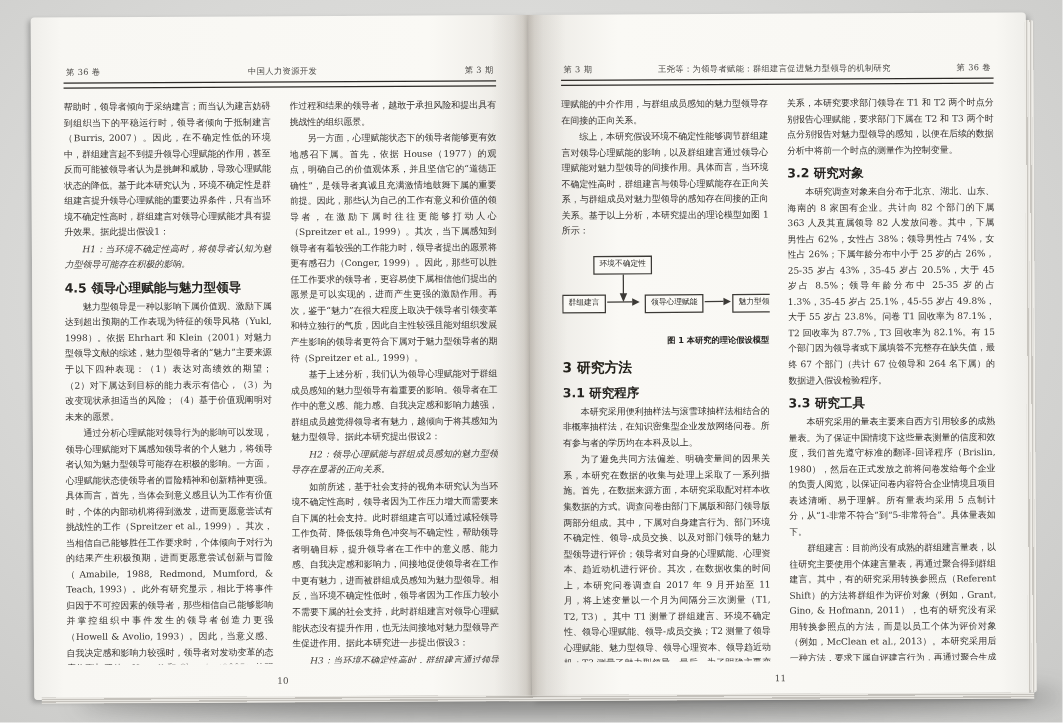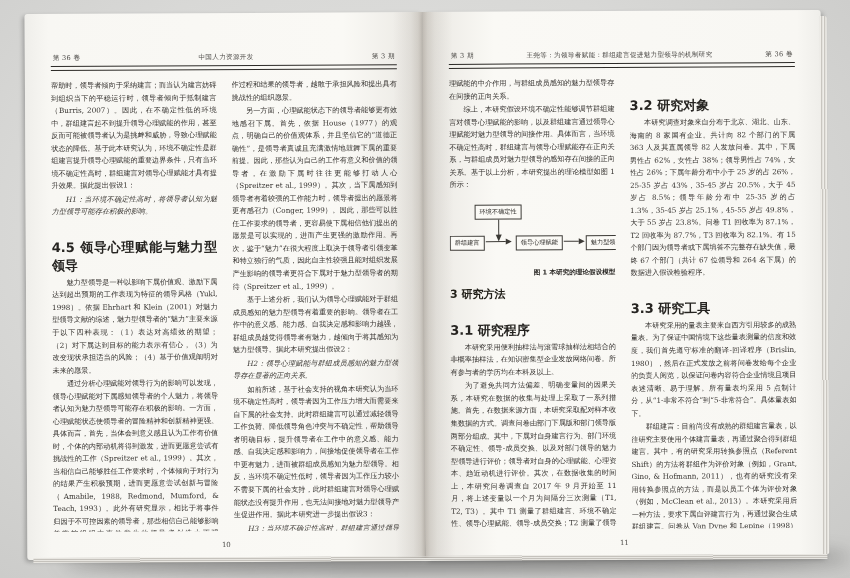--- a/index.html
+++ b/index.html
@@ -47,21 +47,21 @@
     display:flex;justify-content:space-between;align-items:baseline;
     font-size:6.6px;color:#4c4a47;letter-spacing:0.3px;padding:0 2px 3px 2px;
   }
   .running-head .center{flex:1;text-align:center;}
   .hrule{height:3px;border-top:1.7px solid #2c2a27;border-bottom:0.7px solid #2c2a27;margin-bottom:9px;}
   .cols{display:flex;gap:15px;height:452px;overflow:hidden;}
   .col{flex:1;text-align:justify;overflow:hidden;}
   .para{margin:0 0 1px 0;font-size:7.2px;line-height:1.74;text-indent:2em;color:#34312e;}
   .para.noindent{text-indent:0;}
   .hyp{margin:1px 0;font-size:7.2px;line-height:1.74;text-indent:2em;font-style:italic;color:#3a3733;}
-  .sec2{font-size:13px;font-weight:bold;margin:20px 0 2px 0;color:#262421;font-family:"DejaVu Sans","Liberation Sans",sans-serif;}
+  .sec2{font-size:10px;font-weight:bold;margin:5px 0 2px 0;color:#262421;font-family:"DejaVu Sans","Liberation Sans",sans-serif;}
   .sec1{font-size:11px;font-weight:bold;margin:9px 0 6px 0;color:#222019;font-family:"DejaVu Sans","Liberation Sans",sans-serif;}
   .pageno{position:absolute;left:0;right:0;bottom:10px;text-align:center;font-size:7px;color:#4c4a47;}
   .figure{margin:7px 0 5px 0;}
   .diagram{position:relative;height:66px;width:178px;margin:0 auto;}
   .diagram svg{position:absolute;left:0;top:0;}
   .dbox{
     position:absolute;border:1px solid #3c3a36;background:#fbfaf6;
     font-size:6.2px;line-height:1;padding:3.5px 4px;white-space:nowrap;color:#2e2c29;
     font-family:"DejaVu Sans","Liberation Sans",sans-serif;
   }
@@ -139,20 +139,21 @@
       <div class="dbox b3">魅力型领导</div>
     </div>
     <div class="fig-caption">图 1  本研究的理论假设模型</div>
   </div>
             <div class="sec1">3 研究方法</div>
             <div class="sec2">3.1 研究程序</div>
             <p class="para">本研究采用便利抽样法与滚雪球抽样法相结合的非概率抽样法，在知识密集型企业发放网络问卷。所有参与者的学历均在本科及以上。</p>
             <p class="para">为了避免共同方法偏差、明确变量间的因果关系，本研究在数据的收集与处理上采取了一系列措施。首先，在数据来源方面，本研究采取配对样本收集数据的方式。调查问卷由部门下属版和部门领导版两部分组成。其中，下属对自身建言行为、部门环境不确定性、领导-成员交换、以及对部门领导的魅力型领导进行评价；领导者对自身的心理赋能、心理资本、趋近动机进行评价。其次，在数据收集的时间上，本研究问卷调查自 2017 年 9 月开始至 11 月，将上述变量以一个月为间隔分三次测量（T1, T2, T3）。其中 T1 测量了群组建言、环境不确定性、领导心理赋能、领导-成员交换；T2 测量了领导心理赋能、魅力型领导、领导心理资本、领导趋近动机；T3 测量了魅力型领导。最后，为了明确主要变量间的因果</p>
           </div>
         <div class="col">
+            <p class="para noindent">关系，本研究要求部门领导在 T1 和 T2 两个时点分别报告心理赋能，要求部门下属在 T2 和 T3 两个时点分别报告对魅力型领导的感知，以便在后续的数据分析中将前一个时点的测量作为控制变量。</p>
             <div class="sec2">3.2 研究对象</div>
             <p class="para">本研究调查对象来自分布于北京、湖北、山东、海南的 8 家国有企业。共计向 82 个部门的下属 363 人及其直属领导 82 人发放问卷。其中，下属男性占 62%，女性占 38%；领导男性占 74%，女性占 26%；下属年龄分布中小于 25 岁的占 26%，25-35 岁占 43%，35-45 岁占 20.5%，大于 45 岁占 8.5%；领导年龄分布中 25-35 岁的占 1.3%，35-45 岁占 25.1%，45-55 岁占 49.8%，大于 55 岁占 23.8%。问卷 T1 回收率为 87.1%，T2 回收率为 87.7%，T3 回收率为 82.1%。有 15 个部门因为领导者或下属填答不完整存在缺失值，最终 67 个部门（共计 67 位领导和 264 名下属）的数据进入假设检验程序。</p>
             <div class="sec2">3.3 研究工具</div>
             <p class="para">本研究采用的量表主要来自西方引用较多的成熟量表。为了保证中国情境下这些量表测量的信度和效度，我们首先遵守标准的翻译-回译程序（Brislin, 1980），然后在正式发放之前将问卷发给每个企业的负责人阅览，以保证问卷内容符合企业情境且项目表述清晰、易于理解。所有量表均采用 5 点制计分，从“1-非常不符合”到“5-非常符合”。具体量表如下。</p>
             <p class="para">群组建言：目前尚没有成熟的群组建言量表，以往研究主要使用个体建言量表，再通过聚合得到群组建言。其中，有的研究采用转换参照点（Referent Shift）的方法将群组作为评价对象（例如，Grant, Gino, &amp; Hofmann, 2011），也有的研究没有采用转换参照点的方法，而是以员工个体为评价对象（例如，McClean et al., 2013）。本研究采用后一种方法，要求下属自评建言行为，再通过聚合生成群组建言。问卷从 Van Dyne 和 Lepine（1998）的量表中选取了 3 个项目，包括“我会就影响部门整体的问题提出建议”。</p>
           </div>
       </div>
     </div>
     <div class="pageno">11</div>
   </div>

